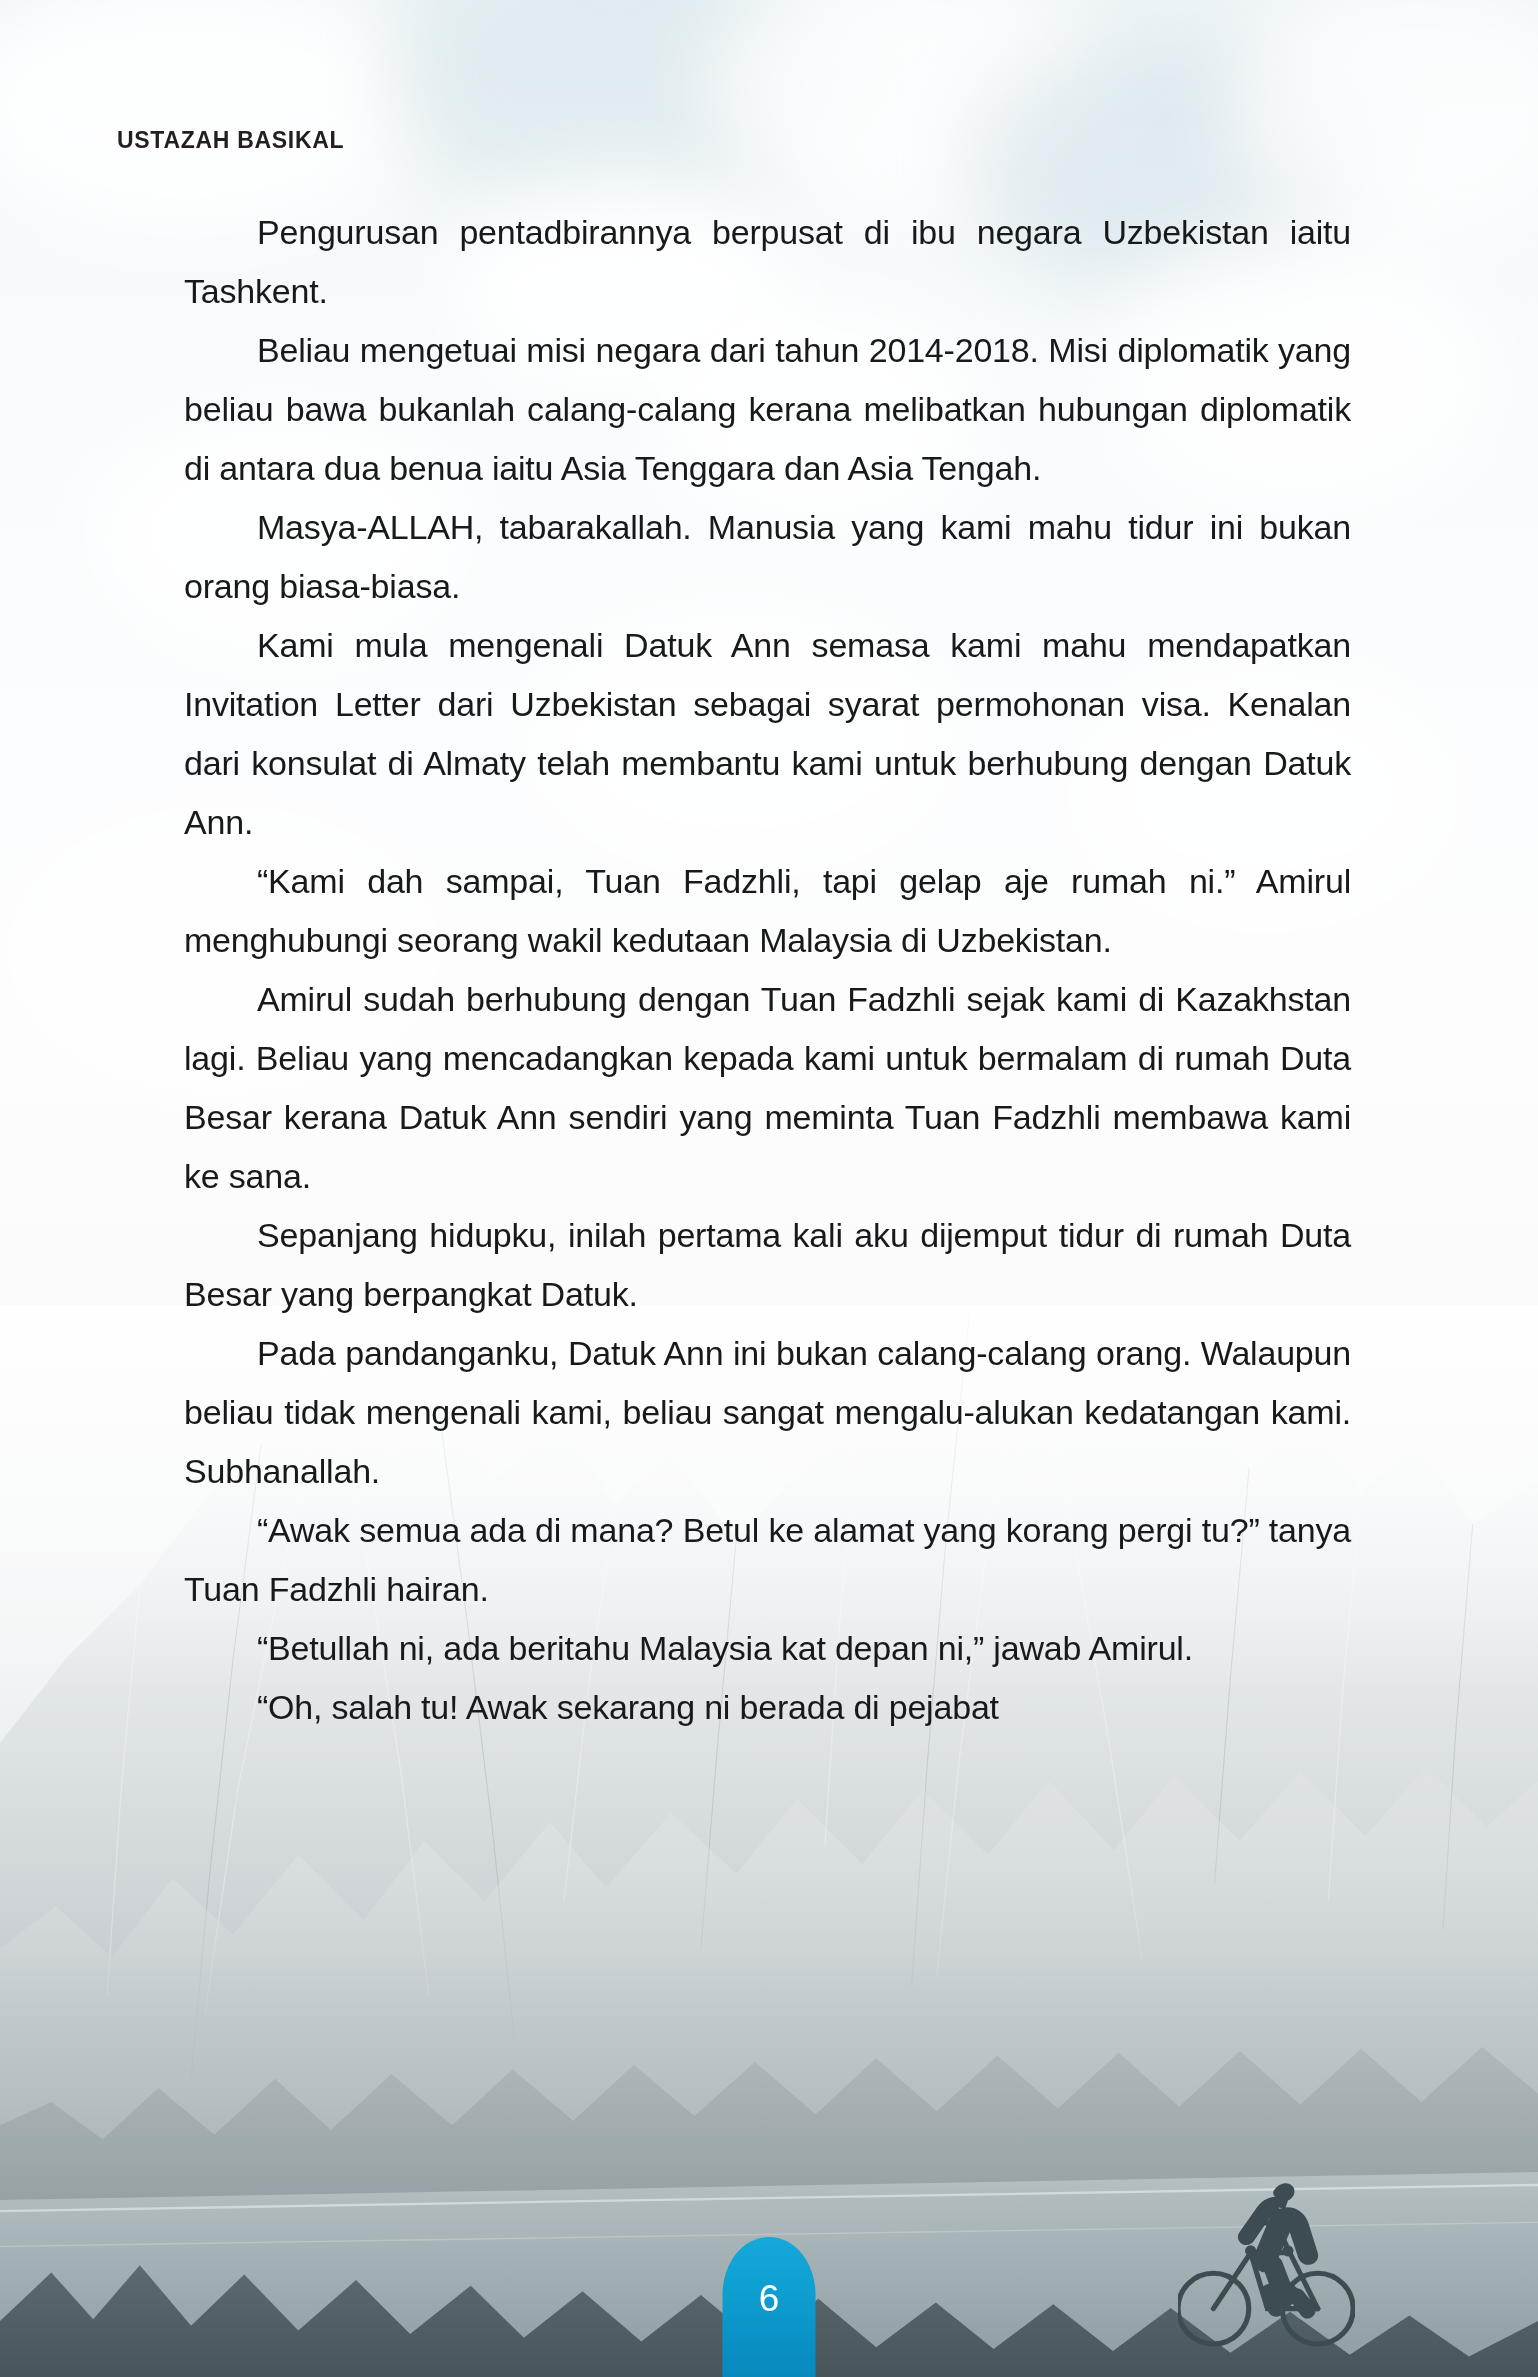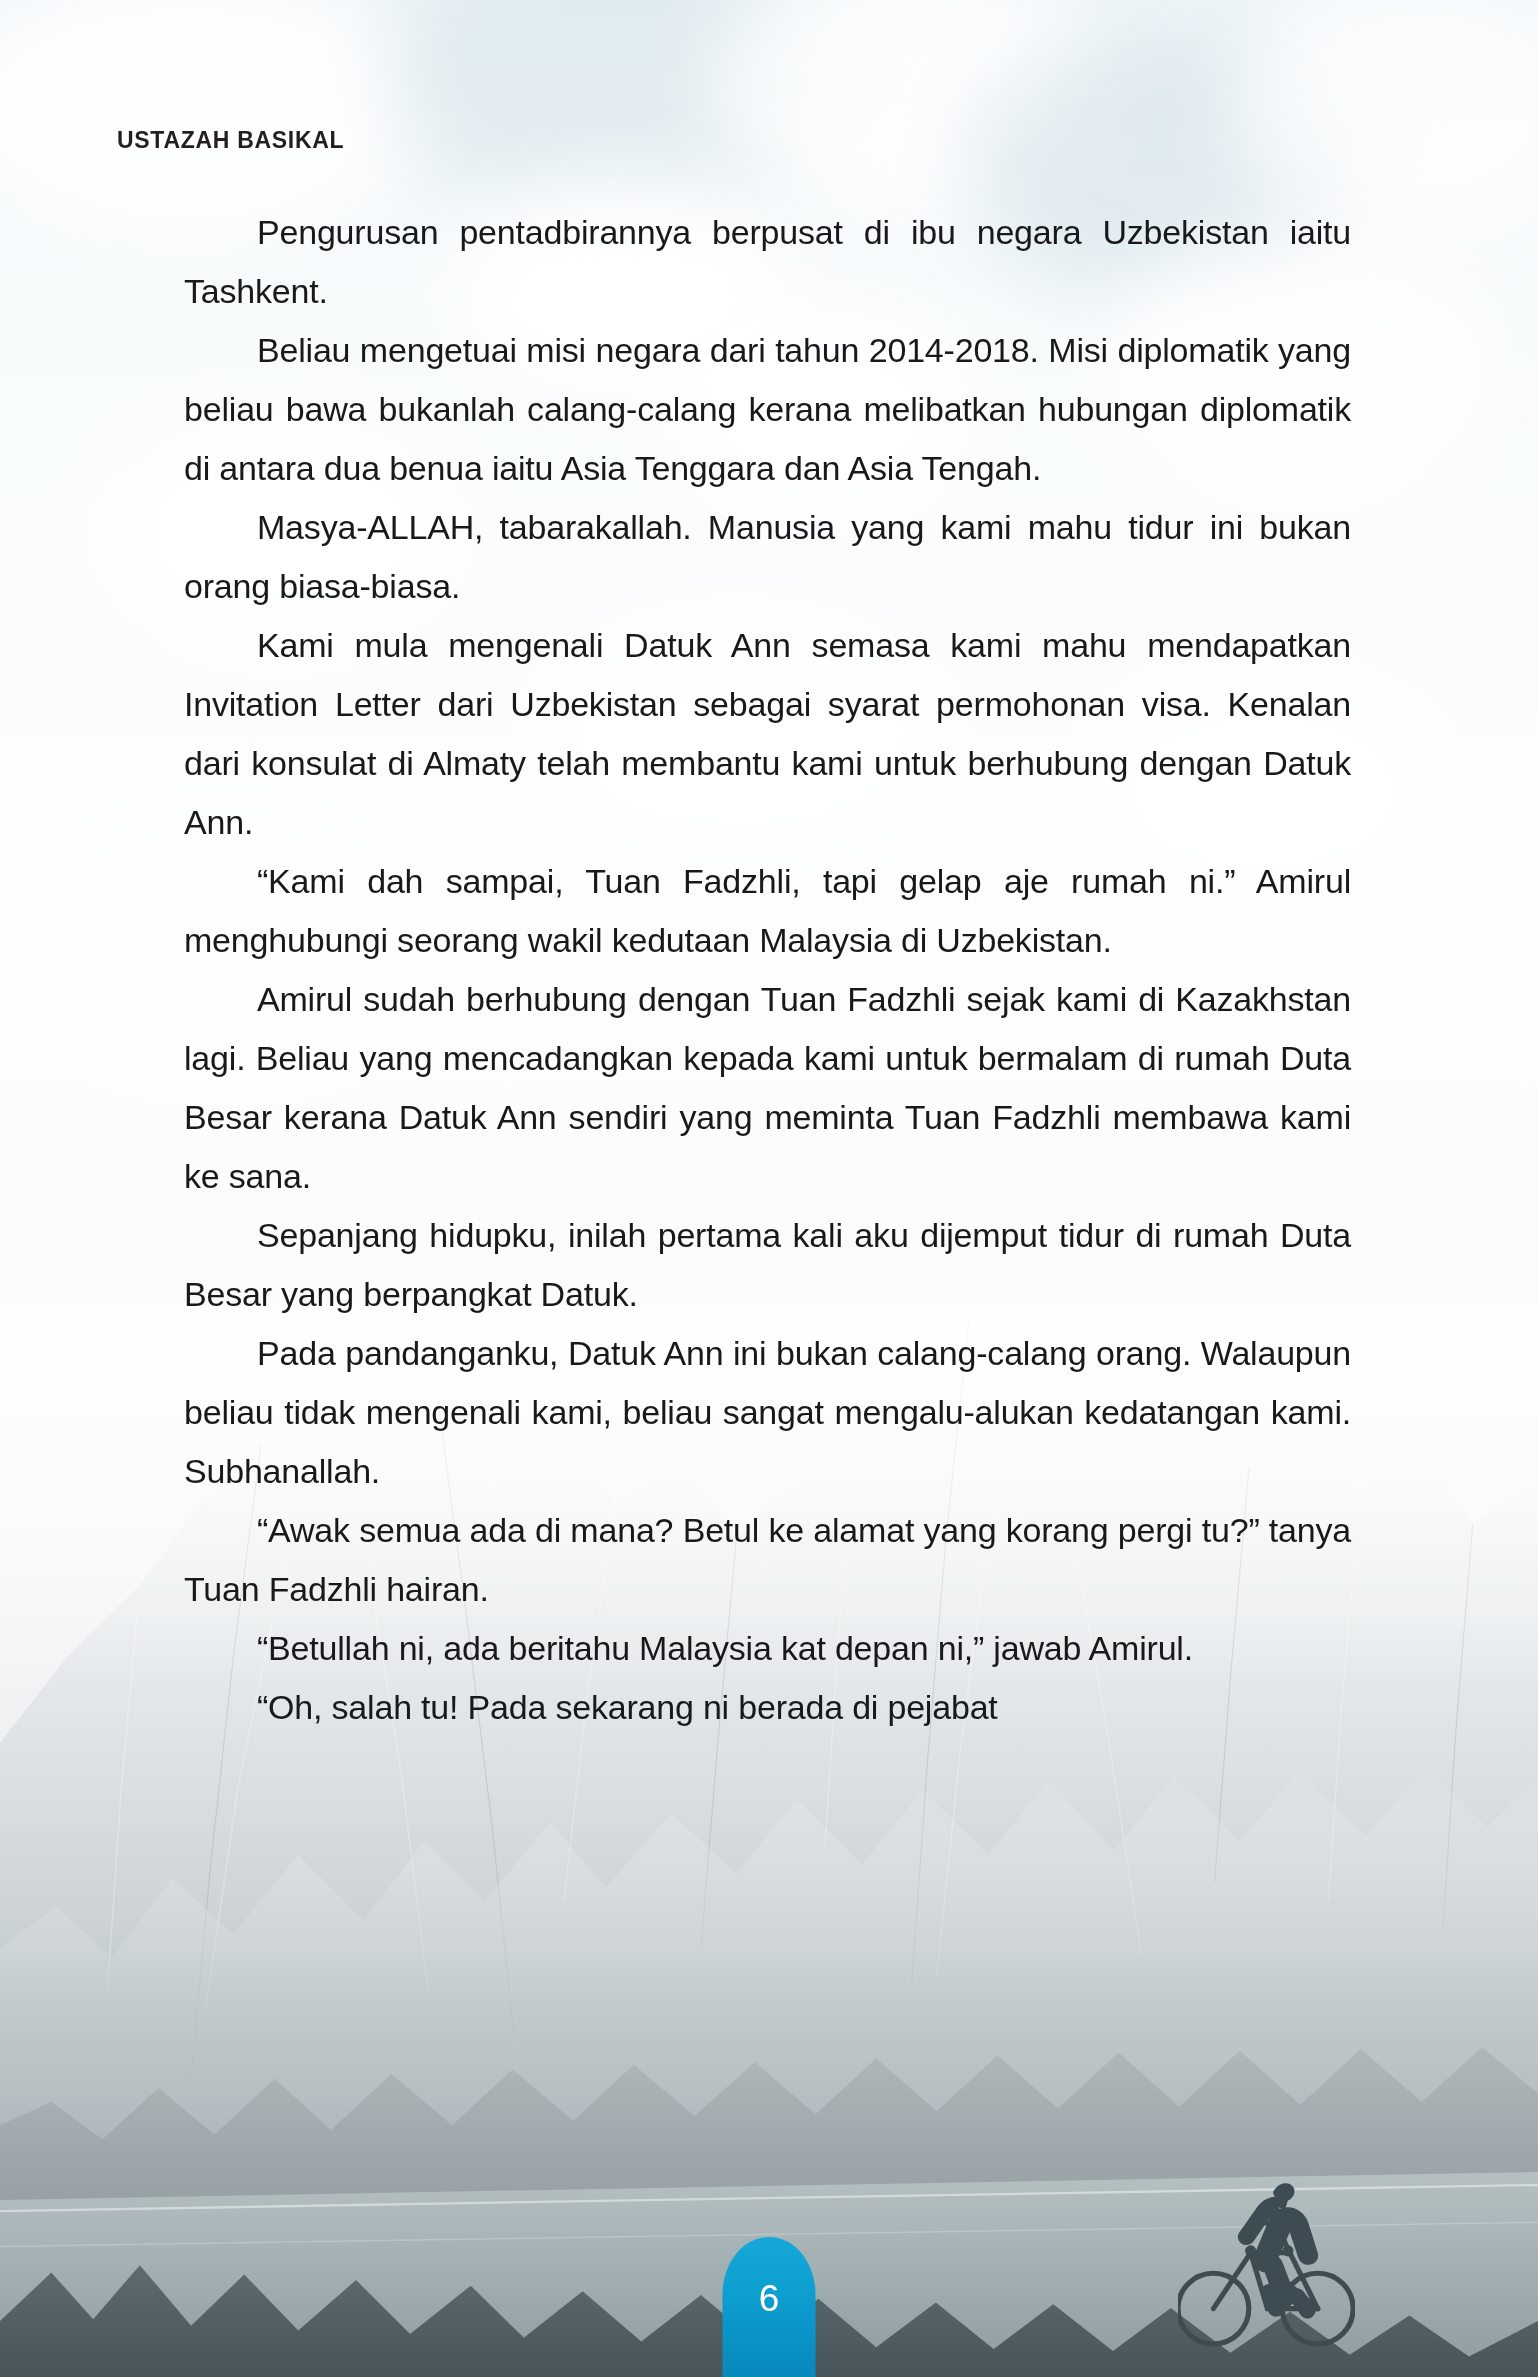--- a/index.html
+++ b/index.html
@@ -223,21 +223,21 @@
       <p class="para"><span>Pengurusan pentadbirannya berpusat di ibu negara Uzbekistan iaitu Tashkent.</span></p>
       <p class="para"><span>Beliau mengetuai misi negara dari tahun 2014-2018. Misi diplomatik yang beliau bawa bukanlah calang-calang kerana melibatkan hubungan diplomatik di antara dua benua iaitu Asia Tenggara dan Asia Tengah.</span></p>
       <p class="para"><span>Masya-ALLAH, tabarakallah. Manusia yang kami mahu tidur ini bukan orang biasa-biasa.</span></p>
       <p class="para"><span>Kami mula mengenali Datuk Ann semasa kami mahu mendapatkan </span><span class="it">Invitation Letter</span><span> dari Uzbekistan sebagai syarat permohonan visa. Kenalan dari konsulat di Almaty telah membantu kami untuk berhubung dengan Datuk Ann.</span></p>
       <p class="para"><span>“Kami dah sampai, Tuan Fadzhli, tapi gelap aje rumah ni.” Amirul menghubungi seorang wakil kedutaan Malaysia di Uzbekistan.</span></p>
       <p class="para"><span>Amirul sudah berhubung dengan Tuan Fadzhli sejak kami di Kazakhstan lagi. Beliau yang mencadangkan kepada kami untuk bermalam di rumah Duta Besar kerana Datuk Ann sendiri yang meminta Tuan Fadzhli membawa kami ke sana.</span></p>
       <p class="para"><span>Sepanjang hidupku, inilah pertama kali aku dijemput tidur di rumah Duta Besar yang berpangkat Datuk.</span></p>
       <p class="para"><span>Pada pandanganku, Datuk Ann ini bukan calang-calang orang. Walaupun beliau tidak mengenali kami, beliau sangat mengalu-alukan kedatangan kami. Subhanallah.</span></p>
       <p class="para"><span>“Awak semua ada di mana? Betul ke alamat yang korang pergi tu?” tanya Tuan Fadzhli hairan.</span></p>
       <p class="para"><span>“Betullah ni, ada beritahu Malaysia kat depan ni,” jawab Amirul.</span></p>
-      <p class="para"><span>“Oh, salah tu! Pada sekarang ni berada di pejabat</span></p>
+      <p class="para"><span>“Oh, salah tu! Awak sekarang ni berada di pejabat</span></p>
     </div>
 
   <div class="page-badge">
     <span class="page-badge-num">6</span>
   </div>
 
   <div class="cyclist">
     <svg viewBox="0 0 190 205" xmlns="http://www.w3.org/2000/svg">
       <g fill="none" stroke="#3d4b52" stroke-width="5.5" stroke-linecap="round">
 

